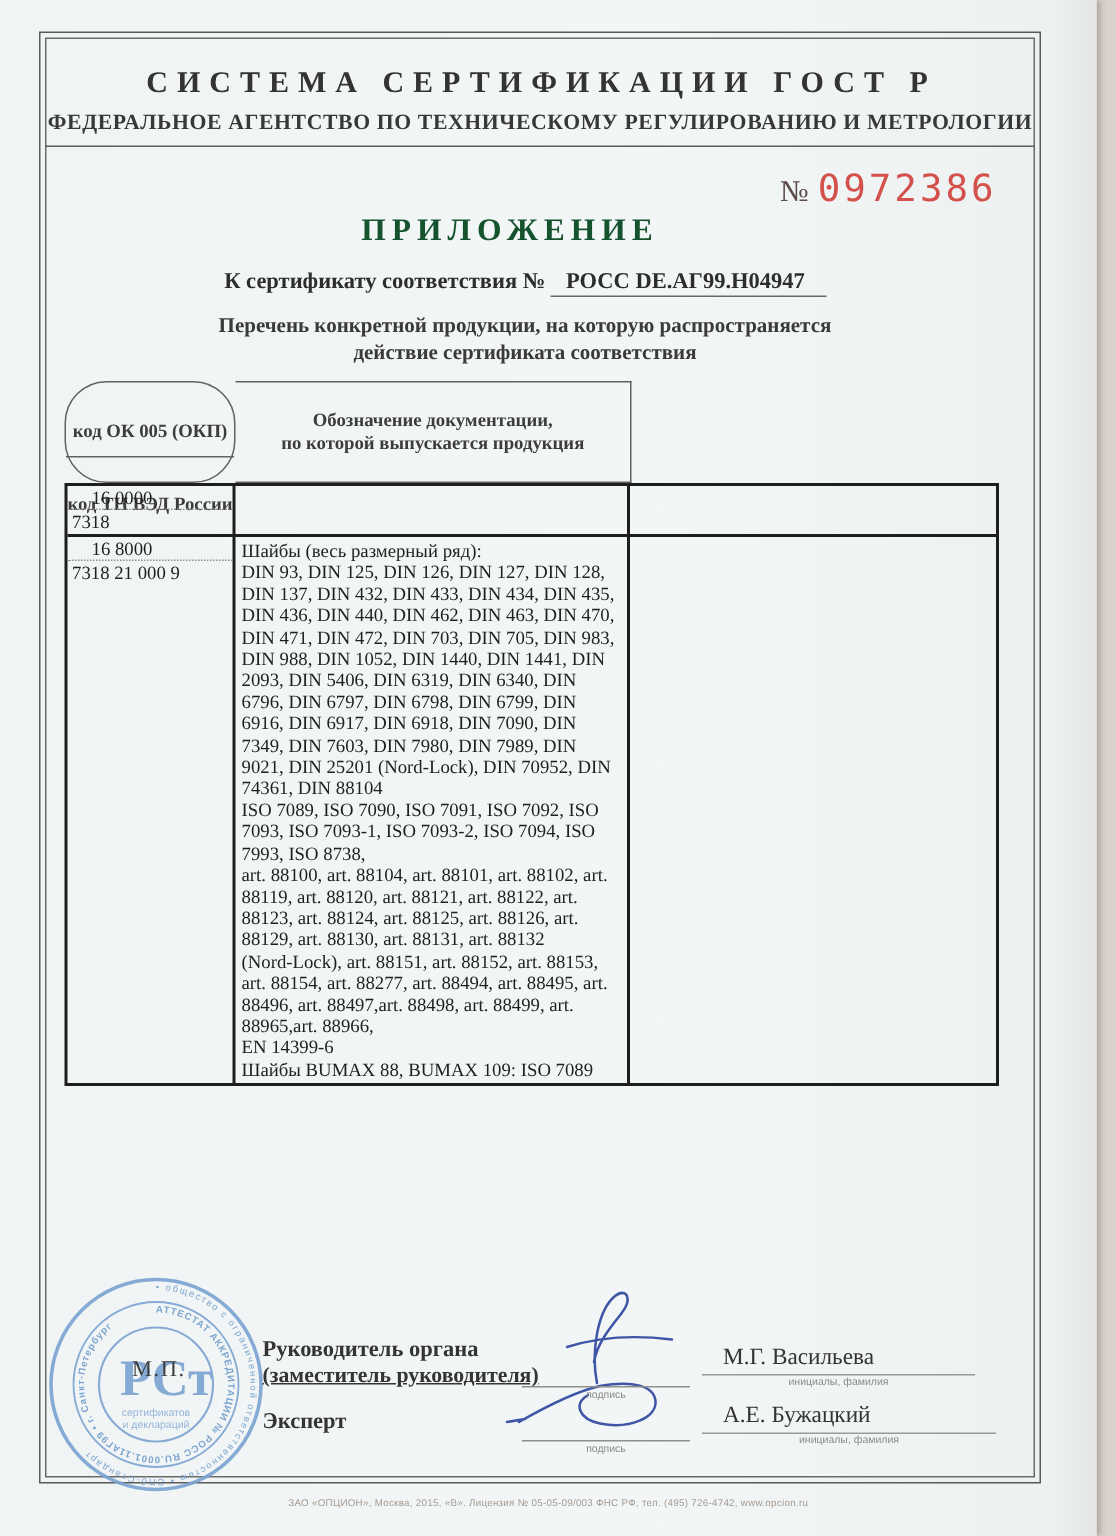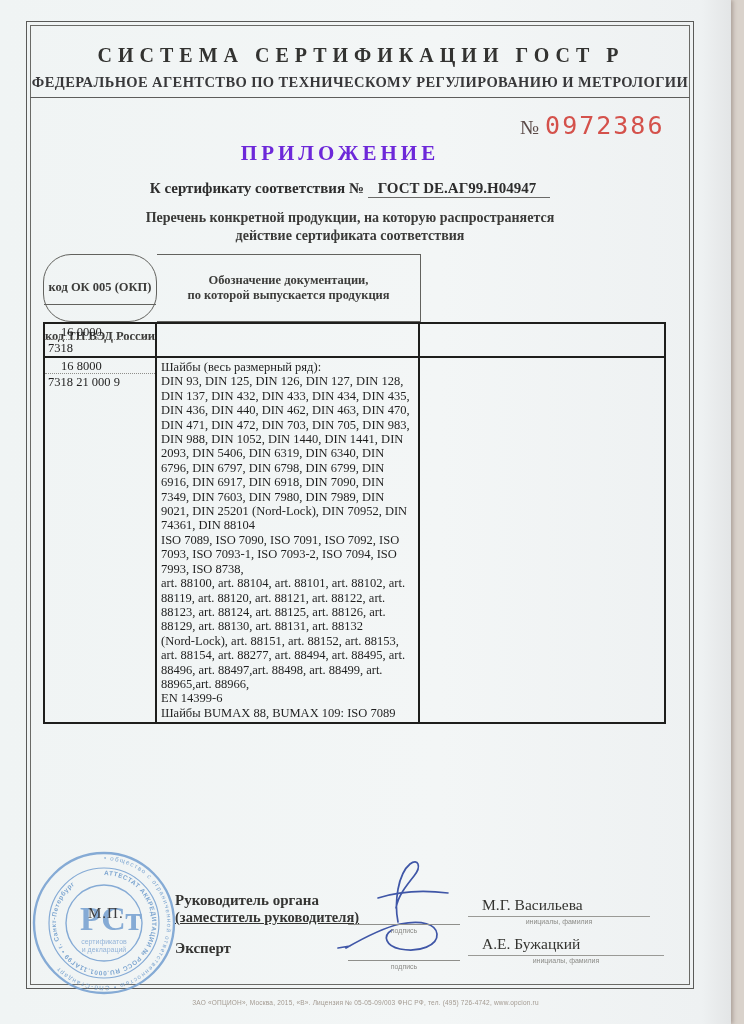--- a/index.html
+++ b/index.html
@@ -13,21 +13,21 @@
   .frame-inner { position:absolute; left:30px; top:25px; width:660px; height:960px; border:1px solid #6a6a66; }
   .hdr-title { position:absolute; left:31px; top:44px; width:660px; text-align:center;
                font-size:20px; font-weight:bold; letter-spacing:6px; color:#333331; }
   .hdr-agency { position:absolute; left:30px; top:74px; width:660px; text-align:center;
                 font-size:14.5px; font-weight:bold; letter-spacing:.4px; color:#38383a; }
   .hdr-divider { position:absolute; left:30px; top:97px; width:660px; height:0; border-top:1px solid #5d5d5b; }
   .form-number { position:absolute; left:520px; top:111px; white-space:nowrap; }
   .form-number .sign { font-size:20px; color:#5a4a48; margin-right:6px; }
   .form-number .digits { font-family:"DejaVu Sans Mono",monospace; font-size:25px; letter-spacing:2px; color:#d4514b; }
   .doc-title { position:absolute; left:30px; top:141px; width:620px; text-align:center;
-               font-size:21px; font-weight:bold; letter-spacing:4px; color:#6d28d9; }
+               font-size:21px; font-weight:bold; letter-spacing:4px; color:#14532d; }
   .cert-ref { position:absolute; left:30px; top:180px; width:640px; text-align:center; font-size:15px; font-weight:600; }
   .cert-ref .val { border-bottom:1px solid #6a6a68; padding:0 14px 1px 10px; }
   .subtitle { position:absolute; left:30px; width:640px; text-align:center; font-size:14px; font-weight:bold; color:#3a3a38; }
   .subtitle.l1 { top:210px; } .subtitle.l2 { top:228px; }
 
   
   .tbl { position:absolute; left:43px; top:254px; width:623px; }
   .tbl-head { display:grid; grid-template-columns:114px 264px 245px; }
   .tbl-head .cell { border:1px solid #62625e; font-size:12.5px; font-weight:bold; color:#3c3c3a;
                     text-align:center; display:flex; align-items:center; justify-content:center;
@@ -83,21 +83,21 @@
   <div class="hdr-divider"></div>
 
   <div class="form-number">
     <span class="sign">№</span><span class="digits">0972386</span>
   </div>
 
   <div class="doc-title">ПРИЛОЖЕНИЕ</div>
 
   <div class="cert-ref">
     <span>К сертификату соответствия №</span>
-    <span class="val">ГОСТ DE.АГ99.Н04947</span>
+    <span class="val">РОСС DE.АГ99.Н04947</span>
   </div>
 
   <div class="subtitle l2">действие сертификата соответствия</div>
   <div class="subtitle l1">Перечень конкретной продукции,  на которую распространяется</div>
 
   <div class="tbl">
     <div class="tbl-head">
       <div class="cell c1">
         <div class="c1-top">код ОК 005 (ОКП)</div>
         <div class="c1-bot">код ТН ВЭД России</div>

